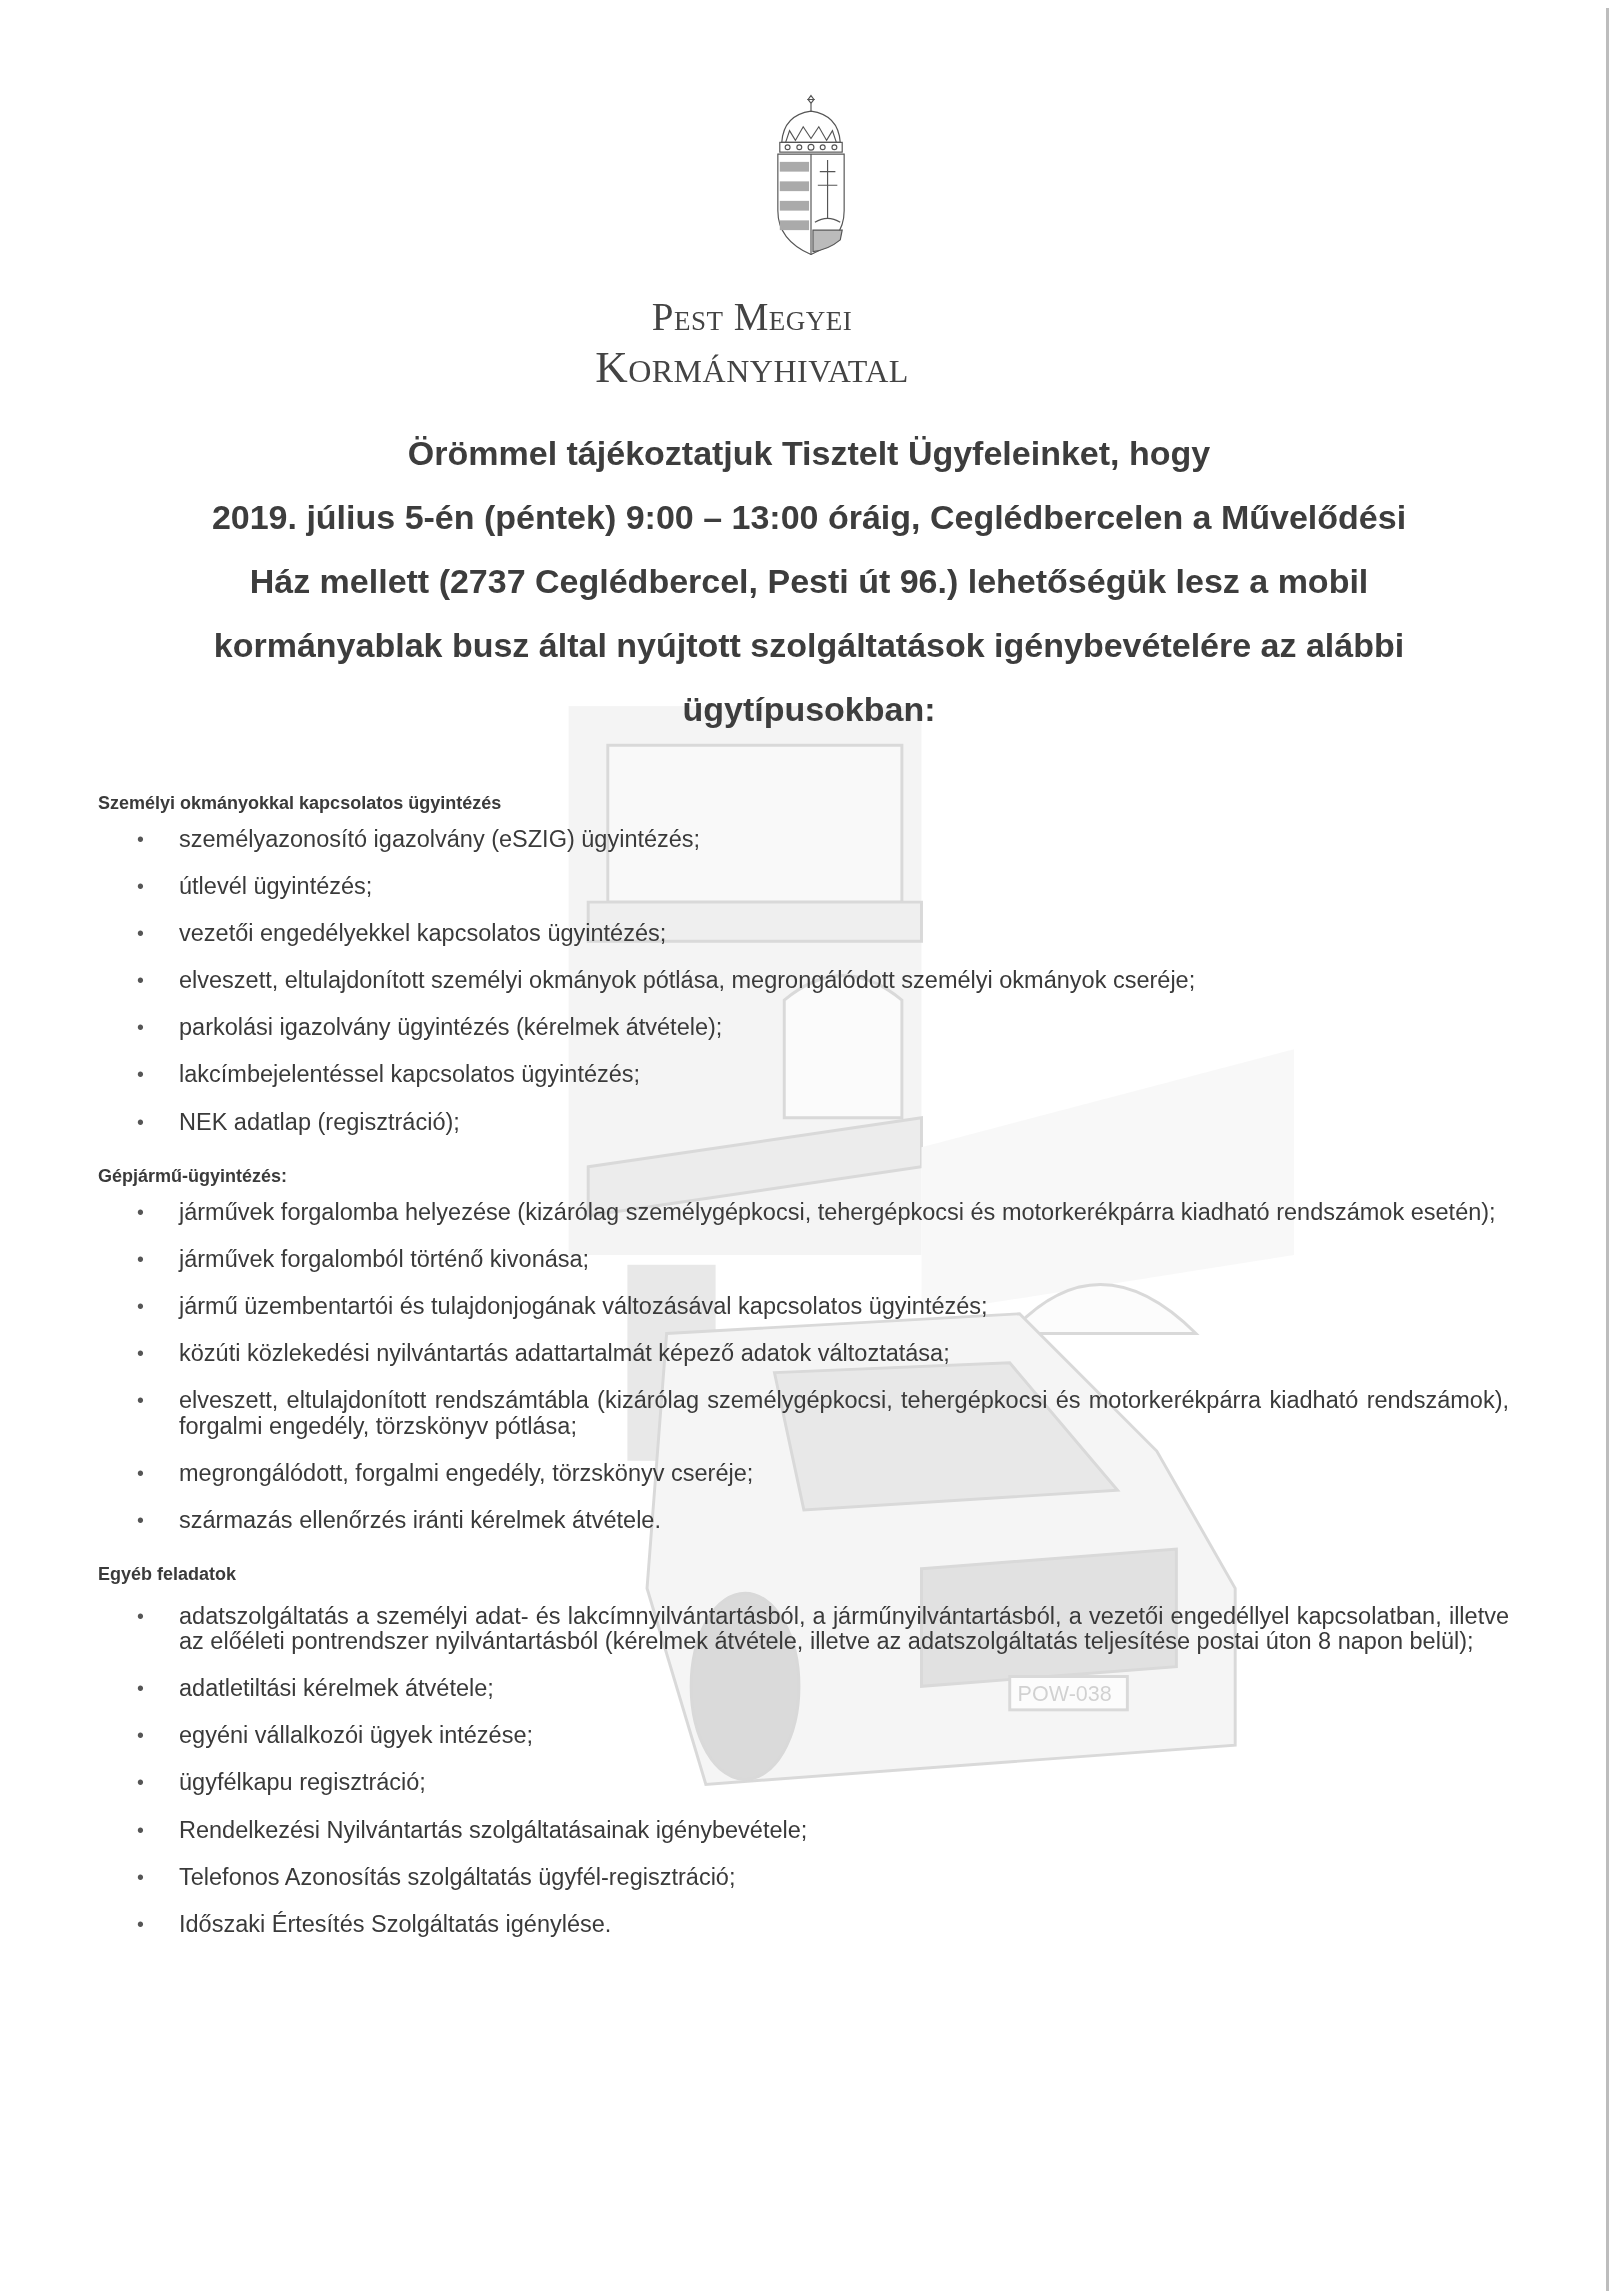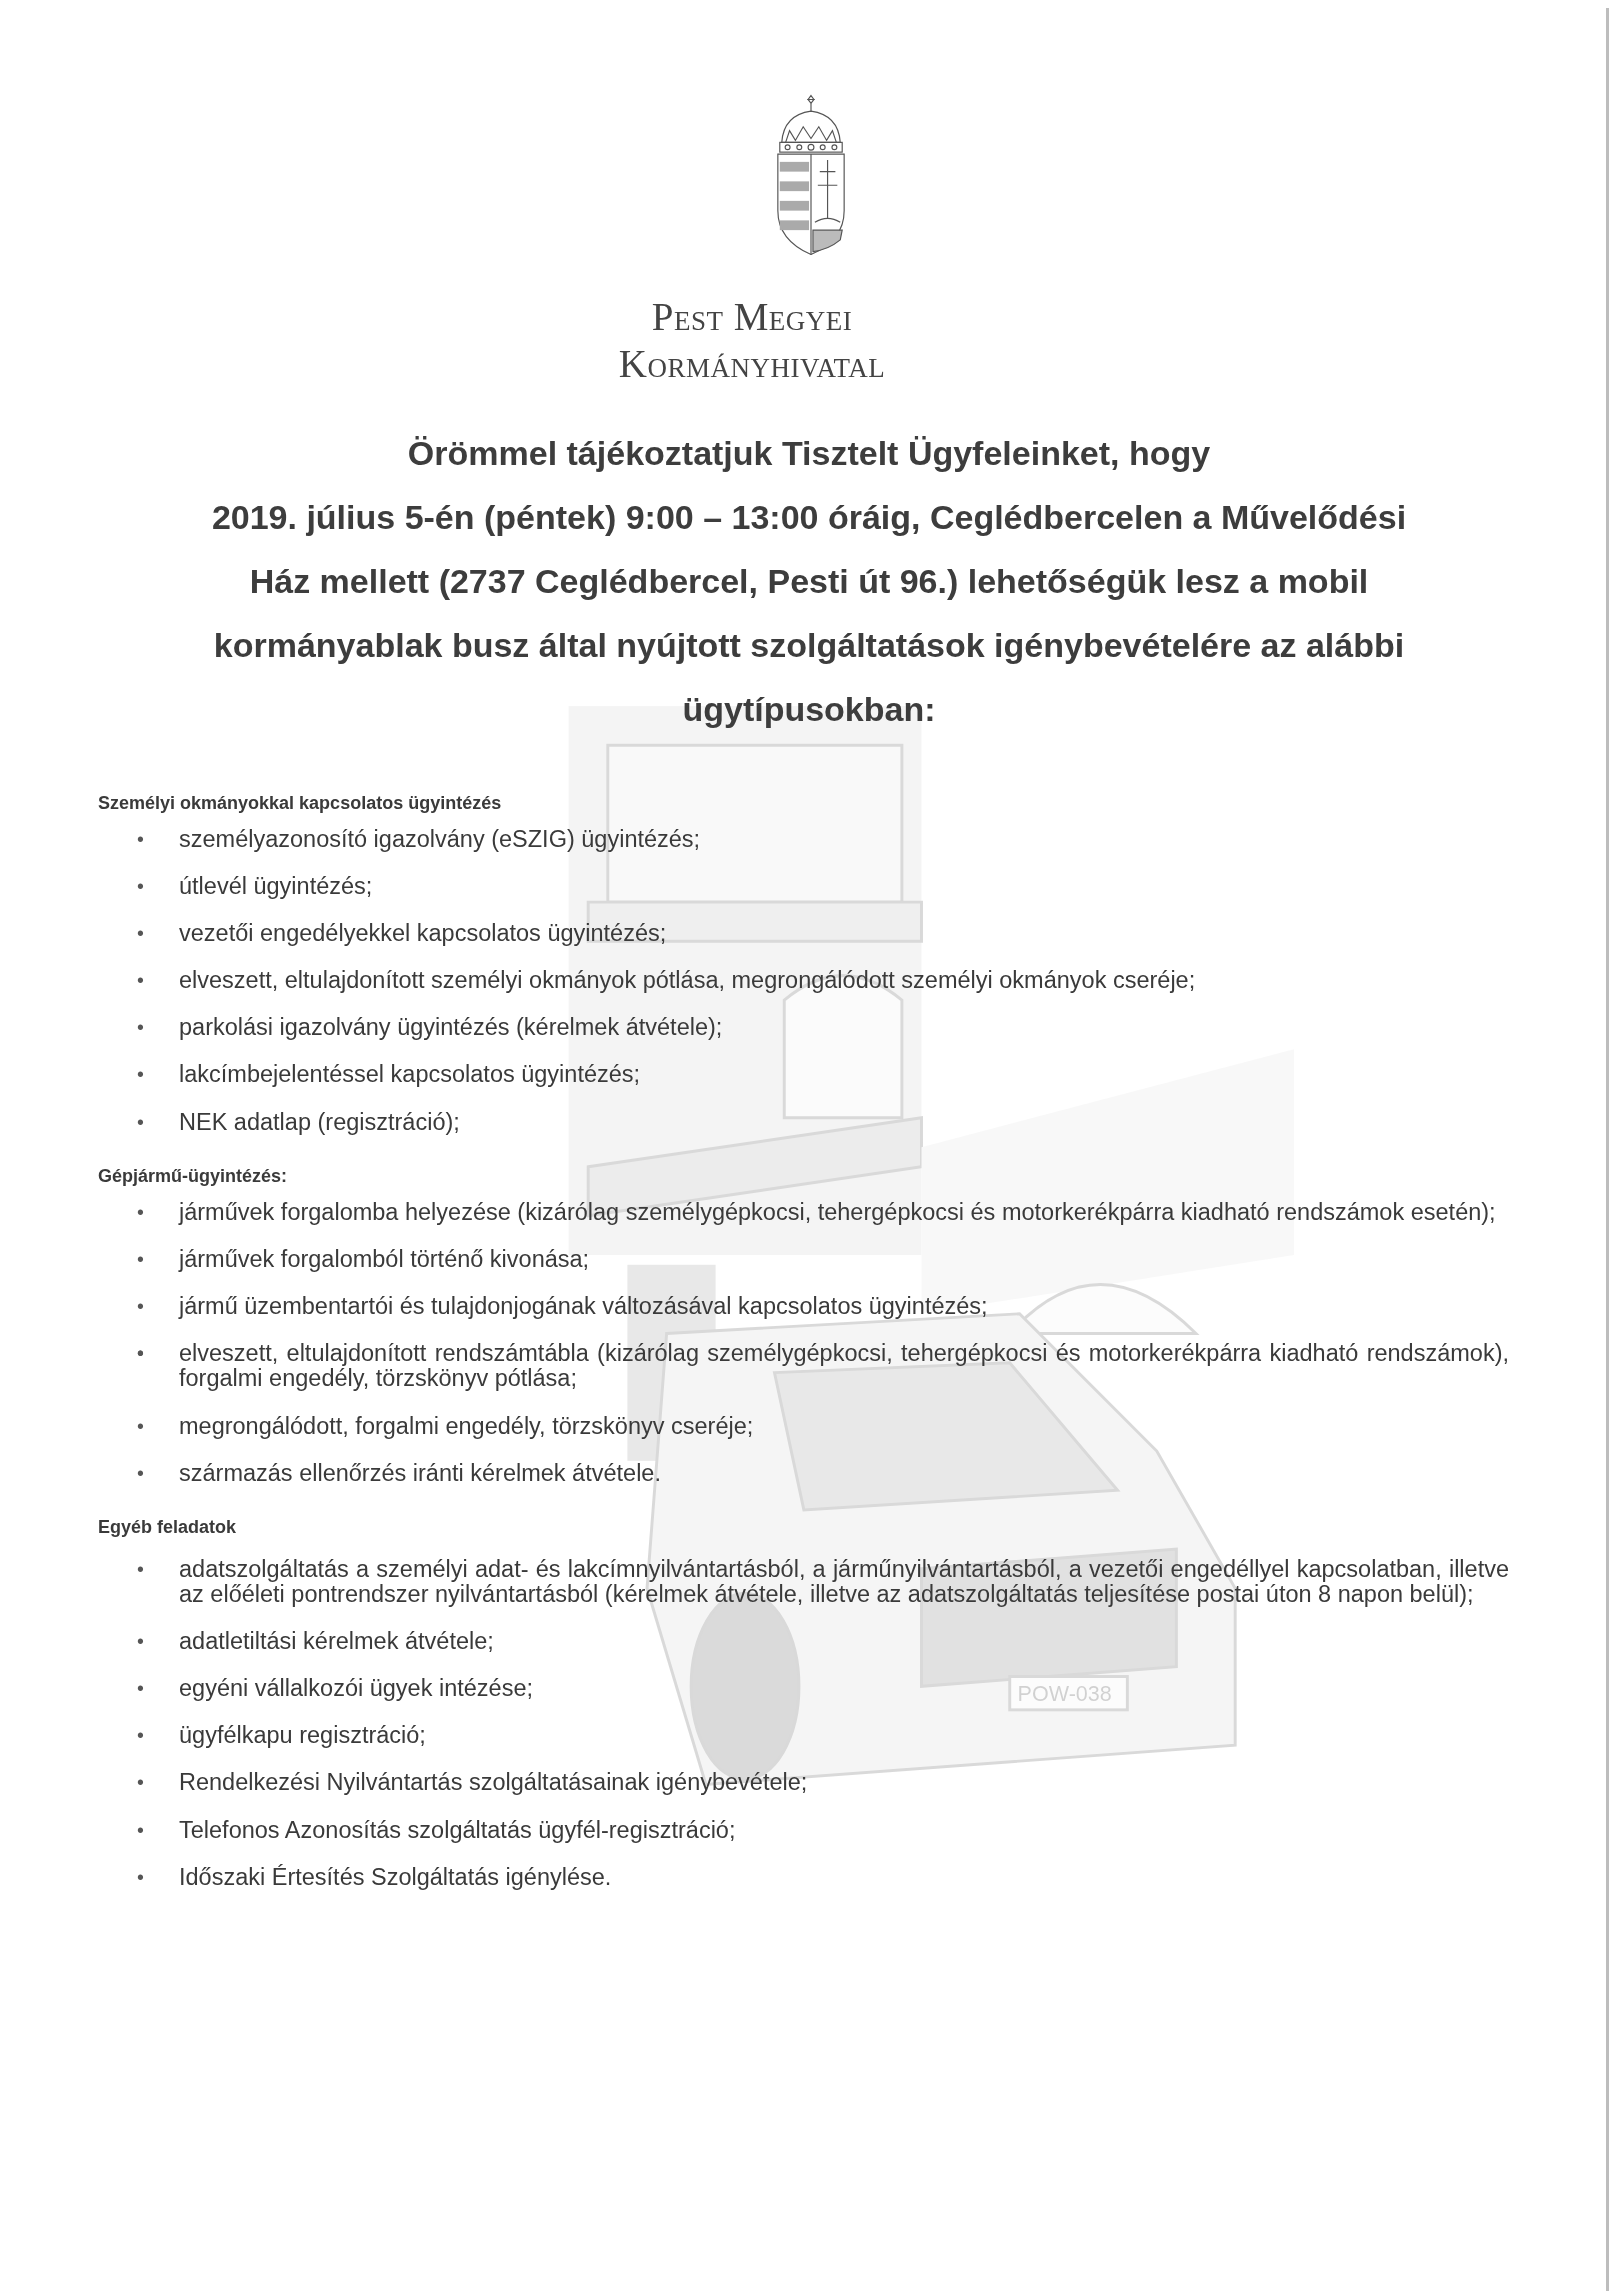--- a/index.html
+++ b/index.html
@@ -7,21 +7,21 @@
     width: 1620px; height: 2292px; background: #ffffff; position: relative; overflow: hidden;
     font-family: "Liberation Sans", sans-serif; color: #3a3a3a;
   }
   .scan-edge { position: absolute; left: 1606px; top: 7.8px; width: 2.9px; height: 2284px; background: #bdbdbd; }
   
   .watermark { position: absolute; left: 549px; top: 706px; width: 745px; height: 1098px; opacity: 0.22; }
   .crest { position: absolute; left: 772px; top: 93px; width: 78px; height: 167px; }
   .office { position: absolute; left: 0; width: 1504px; text-align: center;
     font-family: "Liberation Serif", serif; color: #444; font-variant: small-caps; letter-spacing: 0.5px; }
   .office.l1 { top: 294px; font-size: 39px; }
-  .office.l2 { top: 341px; font-size: 39px; }
+  .office.l2 { top: 341px; font-size: 45px; }
   .headline { position: absolute; left: 118px; width: 1382px; top: 421px; text-align: center;
     font-weight: bold; font-size: 34px; line-height: 64px; color: #3d3d3d; }
   .headline .line { display: block; white-space: nowrap; }
   .content { position: absolute; left: 98px; width: 1411px; top: 784px; font-size: 23.5px; color: #3a3a3a; }
   .section-title { font-weight: bold; font-size: 18px; margin: 0; height: 43px; line-height: 39px; }
   ul.items { list-style: none; margin: 0; padding: 0; }
   ul.items li { position: relative; padding-left: 81px; line-height: 25.5px; margin-bottom: 21.6px; text-align: justify; }
   ul.items li .bullet { position: absolute; left: 39px; top: 0; font-size: 19.6px; color: #555; }
   ul.items li.multi { margin-bottom: 21.6px; }
   .sec2 { margin-top: 12px; }
@@ -103,21 +103,21 @@
       <li><span class="bullet">•</span><span>NEK adatlap (regisztráció);</span></li>
     </ul>
   </div>
 
   <div class="sec2">
     <h2 class="section-title">Gépjármű-ügyintézés:</h2>
     <ul class="items">
       <li class="multi"><span class="bullet">•</span><span>járművek forgalomba helyezése (kizárólag személygépkocsi, tehergépkocsi és motorkerékpárra kiadható rendszámok esetén);</span></li>
       <li><span class="bullet">•</span><span>járművek forgalomból történő kivonása;</span></li>
       <li><span class="bullet">•</span><span>jármű üzembentartói és tulajdonjogának változásával kapcsolatos ügyintézés;</span></li>
-      <li><span class="bullet">•</span></li>
+      <li><span class="bullet">•</span><span>közúti közlekedési nyilvántartás adattartalmát képező adatok változtatása;</span></li>
       <li class="multi"><span class="bullet">•</span><span>elveszett, eltulajdonított rendszámtábla (kizárólag személygépkocsi, tehergépkocsi és motorkerékpárra kiadható rendszámok), forgalmi engedély, törzskönyv pótlása;</span></li>
       <li><span class="bullet">•</span><span>megrongálódott, forgalmi engedély, törzskönyv cseréje;</span></li>
       <li><span class="bullet">•</span><span>származás ellenőrzés iránti kérelmek átvétele.</span></li>
     </ul>
   </div>
 
   <div class="sec3">
     <h2 class="section-title">Egyéb feladatok</h2>
     <ul class="items">
       <li class="multi"><span class="bullet">•</span><span>adatszolgáltatás a személyi adat- és lakcímnyilvántartásból, a járműnyilvántartásból, a vezetői engedéllyel kapcsolatban, illetve az előéleti pontrendszer nyilvántartásból (kérelmek átvétele, illetve az adatszolgáltatás teljesítése postai úton 8 napon belül);</span></li>

